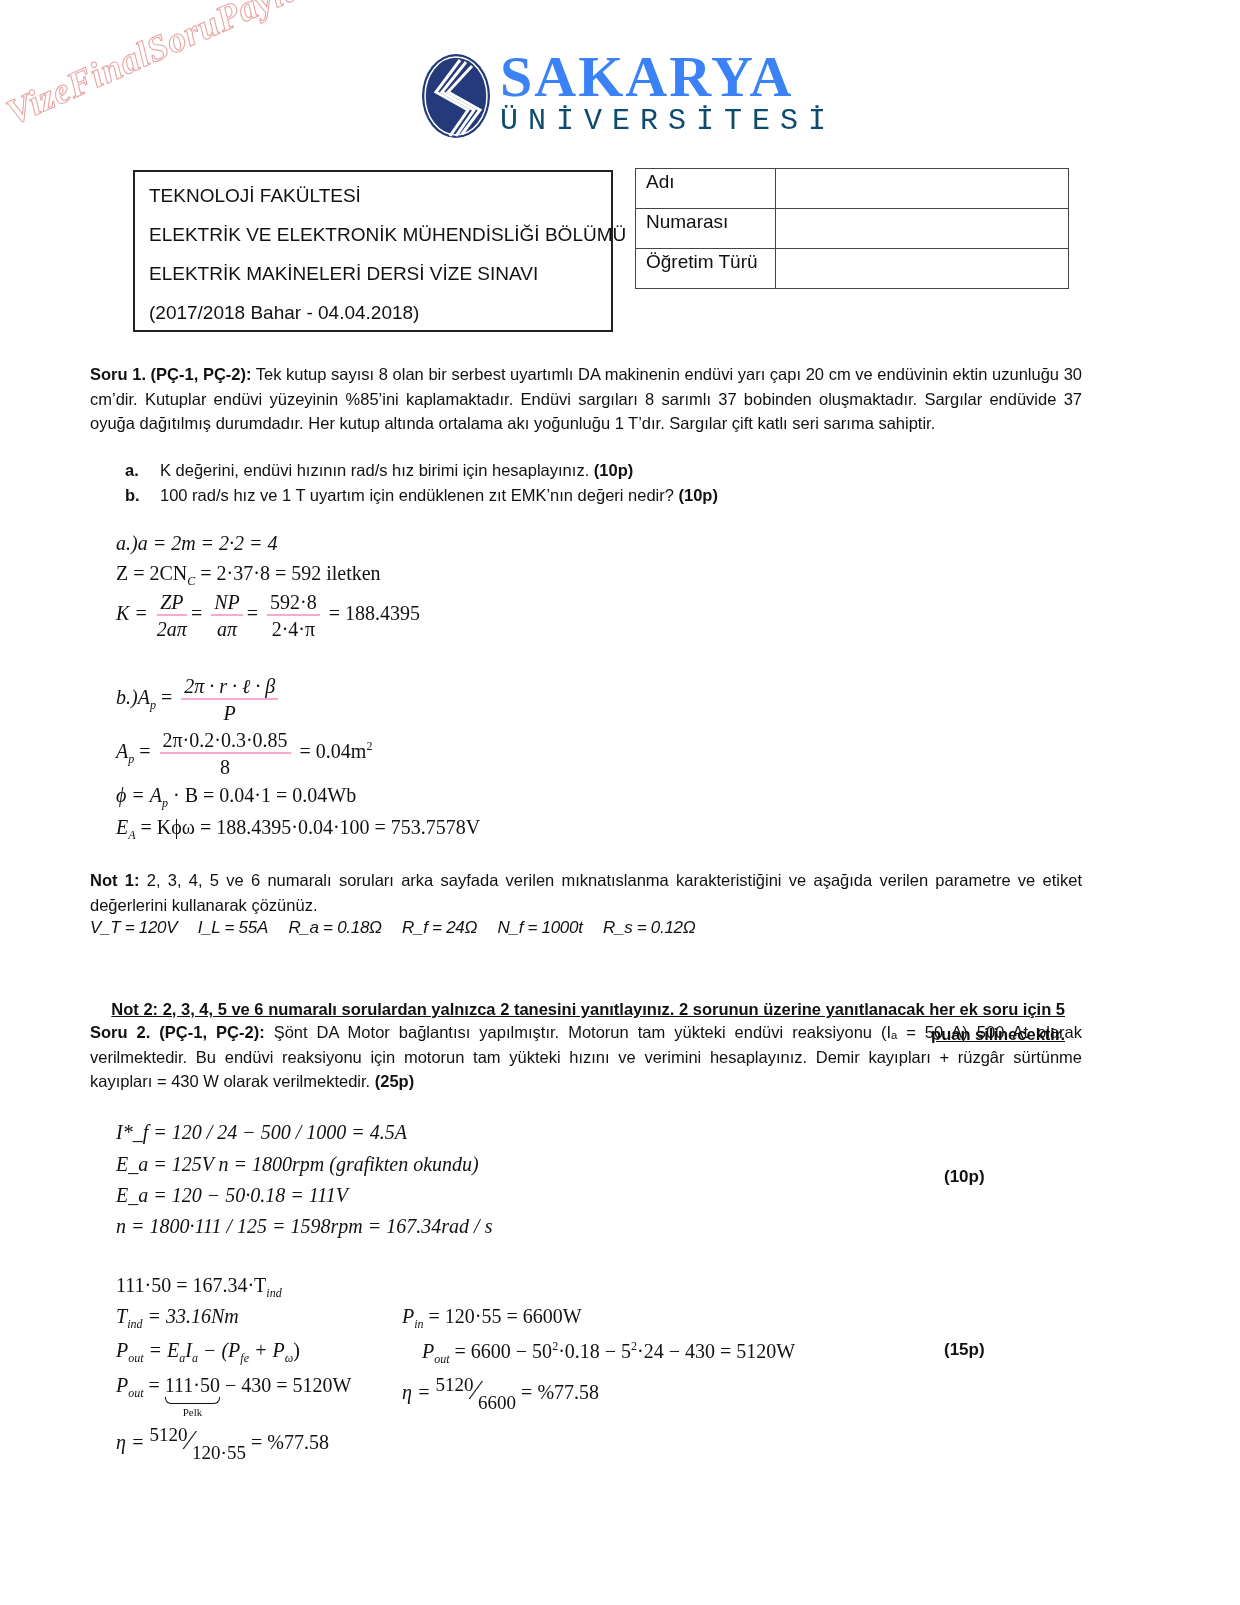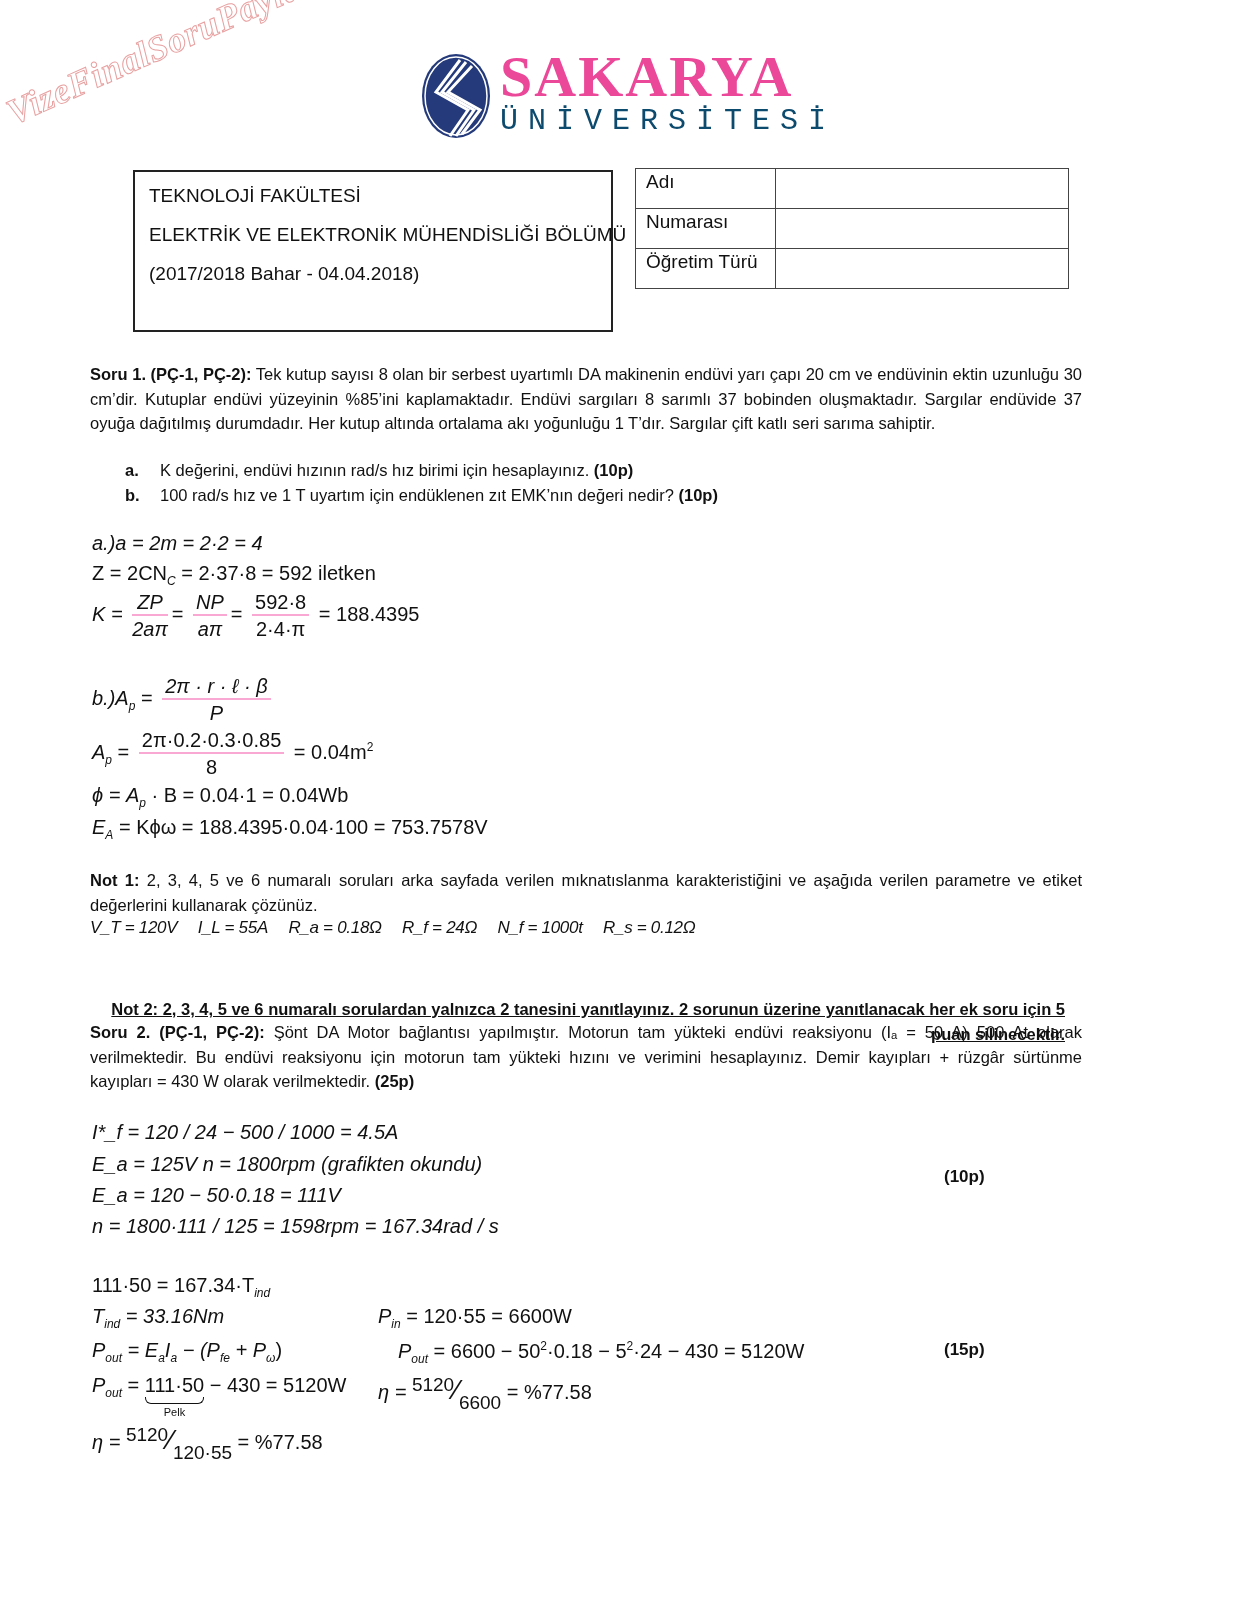--- a/index.html
+++ b/index.html
@@ -1,32 +1,32 @@
 <!DOCTYPE html>
 <html><head>
 <meta charset="utf-8">
 <style>
   html,body{margin:0;padding:0;background:#fff;}
   body{width:1240px;height:1605px;position:relative;overflow:hidden;font-family:"Liberation Sans",sans-serif;color:#111;}
   .watermark{position:absolute;left:0;top:95px;transform:rotate(-24deg);transform-origin:left top;
     font-family:"Liberation Serif",serif;font-weight:bold;font-style:italic;font-size:36px;letter-spacing:1px;
     color:transparent;-webkit-text-stroke:1px #e8a0a0;white-space:nowrap;}
   .logo-mark{position:absolute;left:420px;top:52px;width:72px;height:88px;}
-  .logo-name{position:absolute;left:500px;top:48px;font-family:"Liberation Serif",serif;font-weight:bold;font-size:58px;color:#ec4899;letter-spacing:2px;line-height:1;}
+  .logo-name{position:absolute;left:500px;top:48px;font-family:"Liberation Serif",serif;font-weight:bold;font-size:58px;color:#3b82f6;letter-spacing:2px;line-height:1;}
   .logo-sub{position:absolute;left:500px;top:106px;font-family:Liberation Mono, monospace;font-size:30px;color:#0c4a6e;letter-spacing:10px;line-height:1;}
   .infobox{position:absolute;left:133px;top:170px;width:480px;height:162px;border:2px solid #222;box-sizing:border-box;padding:4px 14px;}
   .infobox div{font-size:19px;height:39px;line-height:39px;white-space:nowrap;}
   table.student{position:absolute;left:635px;top:168px;width:434px;border-collapse:collapse;}
   table.student td{border:1.5px solid #444;height:40px;font-size:19px;vertical-align:top;padding:2px 10px;box-sizing:border-box;}
   table.student td.lbl{width:140px;}
   .para{position:absolute;left:90px;width:992px;font-size:16.5px;line-height:24.5px;text-align:justify;}
   .para b{font-weight:bold;}
   .item{position:absolute;left:125px;font-size:16.5px;line-height:24px;}
   .item .k{display:inline-block;width:35px;font-weight:bold;}
-  .math{position:absolute;font-family:Liberation Sans, sans-serif;font-size:20px;white-space:nowrap;line-height:1;}
+  .math{position:absolute;font-family:Liberation Serif, serif;font-size:20px;white-space:nowrap;line-height:1;margin-left:24px;}
   .math i{font-style:italic;}
   .frac{display:inline-block;vertical-align:middle;text-align:center;margin:0 4px;}
   .frac .num{display:block;border-bottom:2px solid #f9a8d4;padding:0 3px 2px;}
   .frac .den{display:block;padding-top:3px;}
   sub{font-size:12px;vertical-align:-5px;font-style:italic;}
   sup{font-size:12px;}
   .pts{position:absolute;font-weight:bold;font-size:17px;}
   .note-u{text-decoration:underline;font-weight:bold;}
   .params{position:absolute;left:90px;top:918px;font-family:"Liberation Sans",sans-serif;font-style:italic;font-size:17px;white-space:nowrap;letter-spacing:-0.3px;}
   .params span{margin-right:16px;}
@@ -45,20 +45,21 @@
   <path d="M40 8 L16 40 L48 58 L30 84" fill="none" stroke="#fff" stroke-width="3"></path>
   <path d="M46 10 L22 40 L54 58 L36 84" fill="none" stroke="#fff" stroke-width="3"></path>
   <path d="M52 14 L28 40 L60 58 L42 82" fill="none" stroke="#fff" stroke-width="3"></path>
 </svg>
 <div class="logo-name">SAKARYA</div>
 <div class="logo-sub">ÜNİVERSİTESİ</div>
 
 <div class="infobox">
   <div>TEKNOLOJİ FAKÜLTESİ</div>
   <div>ELEKTRİK VE ELEKTRONİK MÜHENDİSLİĞİ BÖLÜMÜ</div>
+  <div>ELEKTRİK MAKİNELERİ DERSİ VİZE SINAVI</div>
   <div>(2017/2018 Bahar - 04.04.2018)</div>
 </div>
 
 <table class="student">
   <tbody>
       <tr>
     <td class="lbl">Adı</td>
     <td></td>
   </tr>
   <tr>

